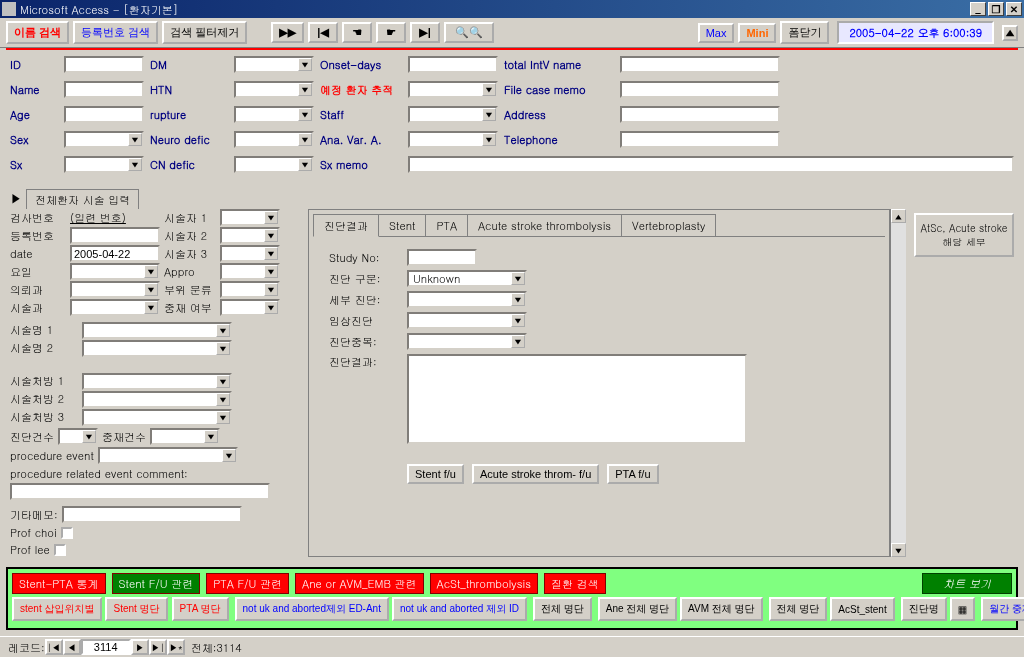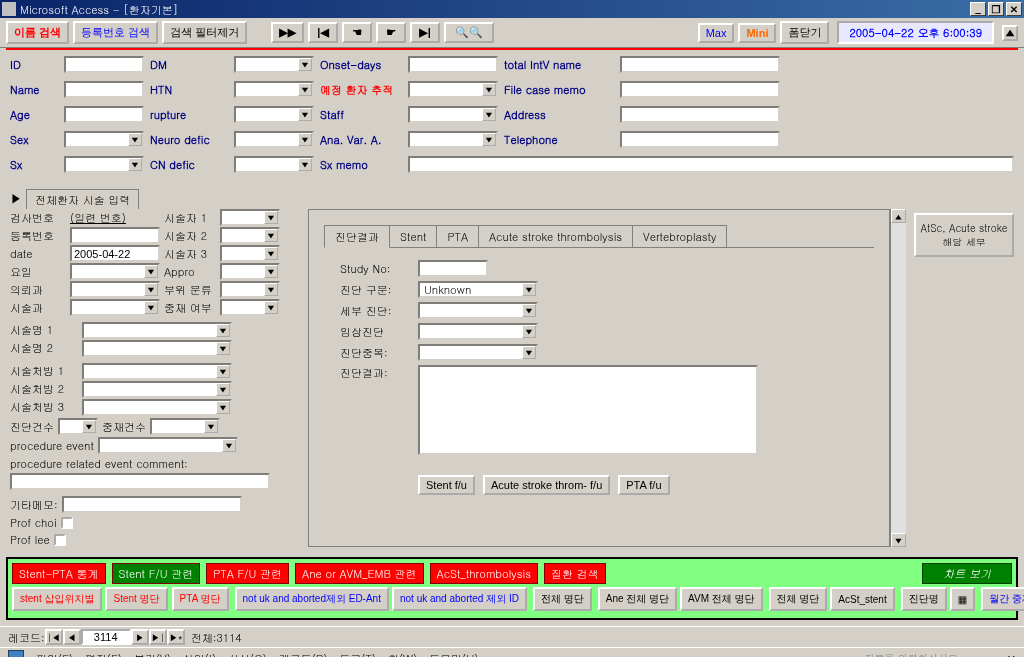--- a/index.html
+++ b/index.html
@@ -120,21 +120,21 @@
   font-size: 11px;
 }
 .form-grid .combo { width: 100%; }
 .form-grid2 {
   display: grid;
   grid-template-columns: 68px 150px;
   gap: 1px 4px;
   margin-top: 6px;
 }
 .form-row { display: flex; align-items: center; gap: 4px; margin-top: 2px; }
-.center-panel { flex: 1; border: 1px solid #808080; background: #d4d0c8; padding: 15px; position: relative; }
+.center-panel { flex: 1; border: 1px solid #808080; background: #d4d0c8; padding: 4px; position: relative; }
 .tabs { display: flex; border-bottom: 1px solid #808080; background: #d4d0c8; }
 .tab {
   padding: 3px 10px;
   border: 1px solid #808080;
   border-bottom: none;
   background: #d4d0c8;
   cursor: pointer;
   font-size: 11px;
   margin-right: -1px;
 }
@@ -363,21 +363,21 @@
       <div class="form-grid2">
         <span>시술명 1</span>
         <div class="combo">
             <span class="arrow">▼</span>
           </div>
         <span>시술명 2</span>
         <div class="combo">
             <span class="arrow">▼</span>
           </div>
       </div>
-      <div class="form-grid2" style="margin-top:6px">
+      <div class="form-grid2" style="margin-top:16px">
         <span>시술처방 1</span>
         <div class="combo">
             <span class="arrow">▼</span>
           </div>
         <span>시술처방 2</span>
         <div class="combo">
             <span class="arrow">▼</span>
           </div>
         <span>시술처방 3</span>
         <div class="combo">

